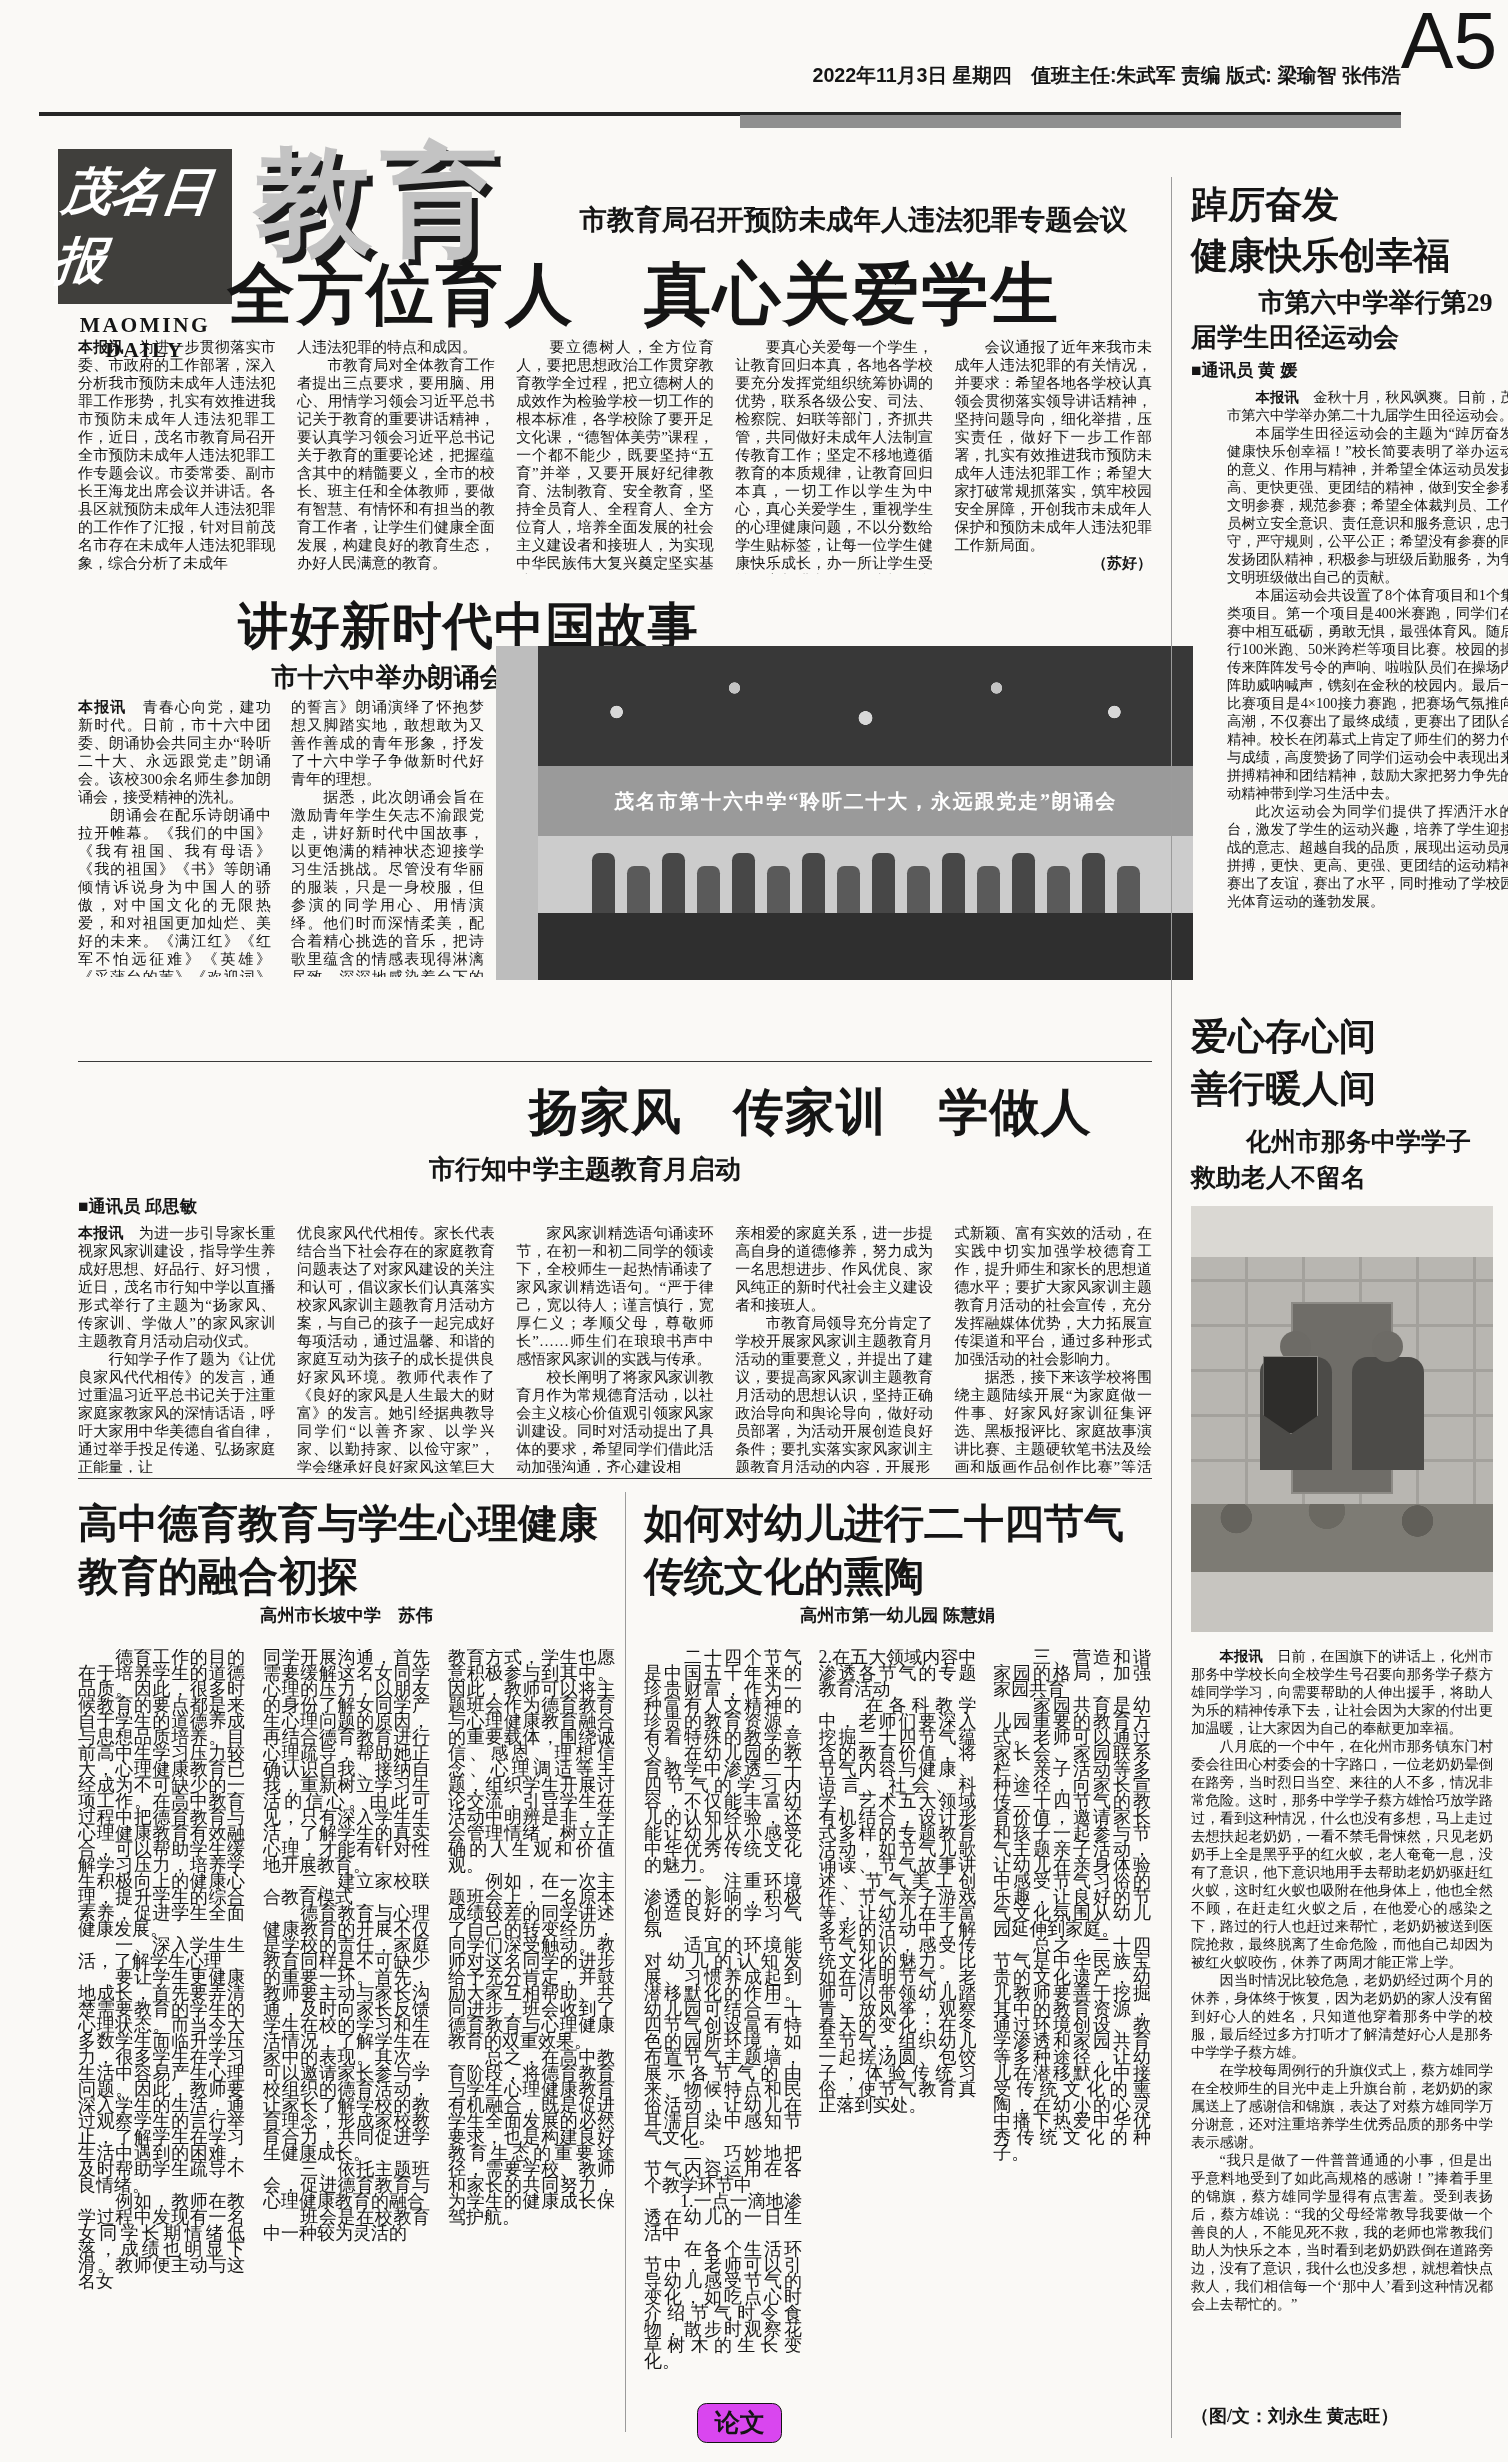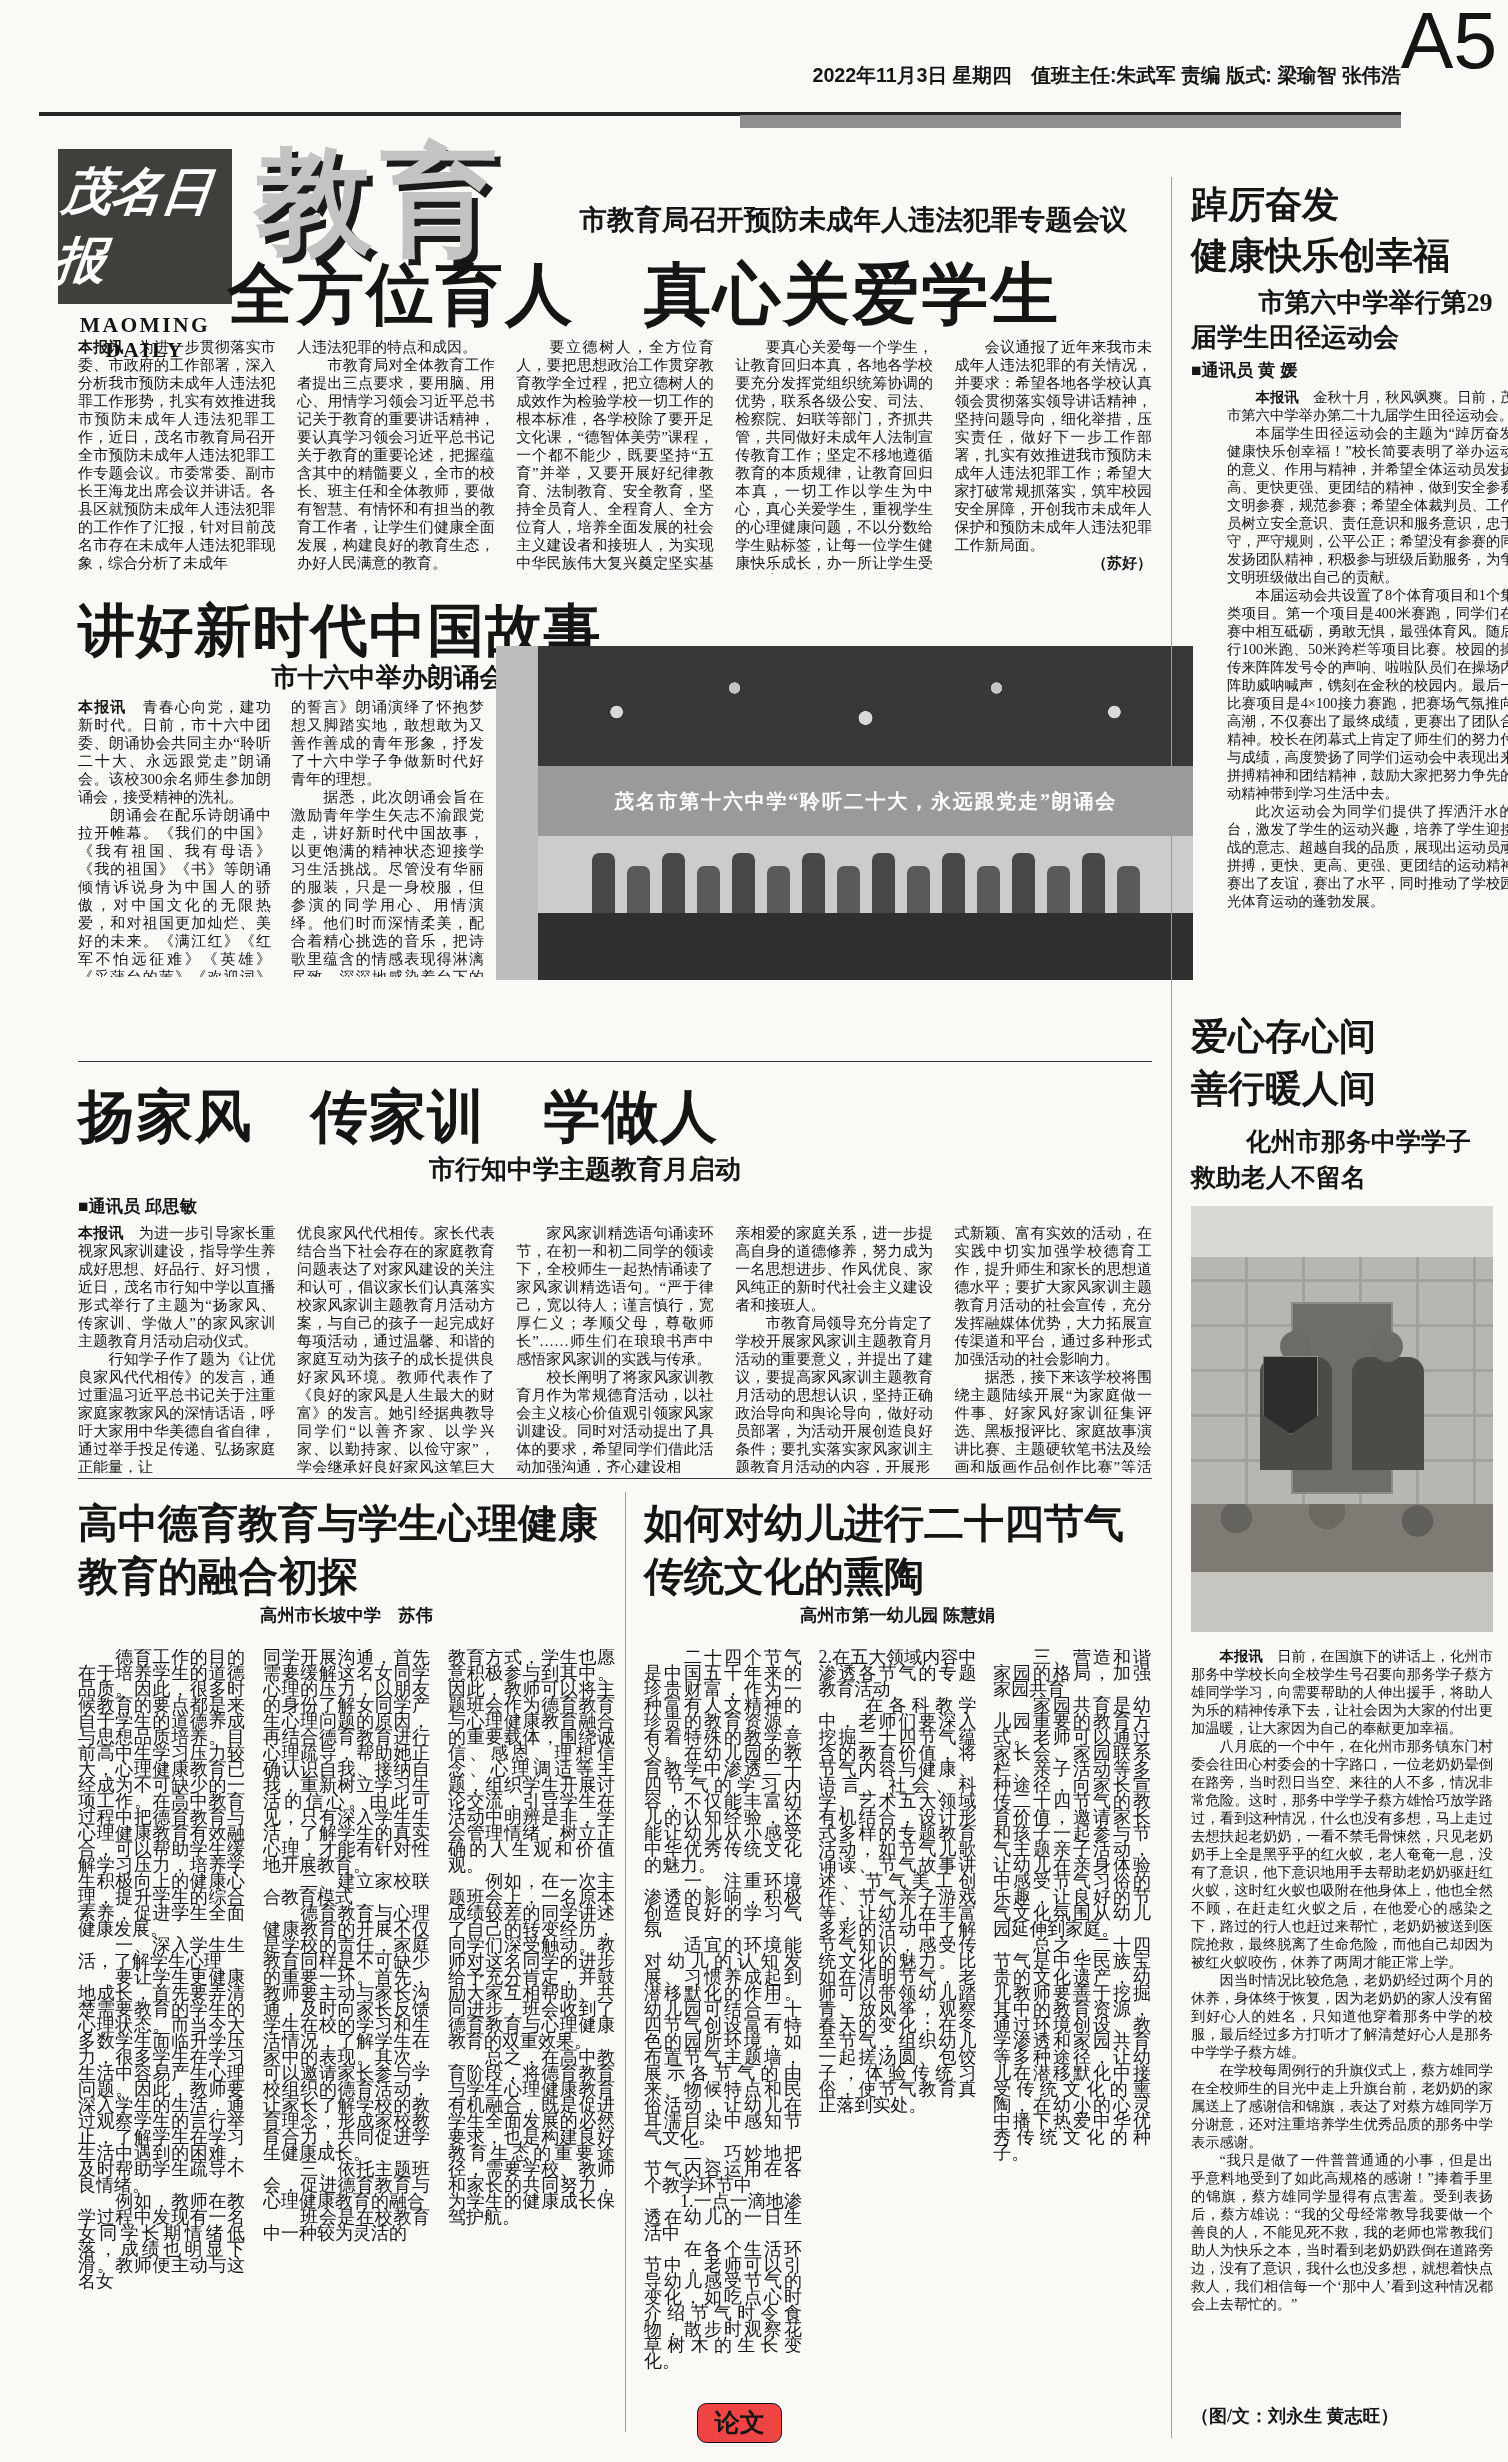--- a/index.html
+++ b/index.html
@@ -19,21 +19,21 @@
   .logo-cn{color:#fff;font-size:51px;font-weight:700;font-style:italic;letter-spacing:-1.2px;transform:skewX(-6deg);}
   .logo-en{position:absolute;left:58px;top:313px;width:174px;text-align:center;font-size:21.5px;letter-spacing:2.4px;font-weight:600;}
   .section-title{position:absolute;left:255px;top:143px;font-size:117px;font-weight:700;line-height:1;letter-spacing:8.4px;color:#c3c3c3;text-shadow:6px 6px 0 #1a1a1a;}
   
   .ncol{font-size:15px;line-height:18px;text-align:justify;overflow:hidden;white-space:pre-line;}
   .lead{font-weight:700;}
   .cols{position:absolute;display:flex;}
   .byline-right{display:block;text-align:right;font-weight:700;}
   .kicker{position:absolute;text-align:center;font-weight:700;font-size:27.4px;}
   .headline-xl{position:absolute;text-align:center;font-weight:700;font-size:67px;letter-spacing:2.4px;white-space:nowrap;}
-  .headline-l{position:absolute;text-align:left;font-weight:700;font-size:57px;letter-spacing:1.2px;white-space:nowrap;}
+  .headline-l{position:absolute;text-align:right;font-weight:700;font-size:50px;letter-spacing:1.2px;white-space:nowrap;}
   .subhead{position:absolute;text-align:center;font-weight:600;font-size:26px;white-space:nowrap;}
   .byline-sq{position:absolute;font-family:"Liberation Sans","DejaVu Sans",sans-serif;font-weight:700;font-size:17.3px;}
   .hrule{position:absolute;height:1.2px;background:#3a3a3a;}
   .vrule{position:absolute;width:0.6px;background:#9b9b9b;}
   
   .a1-kicker{left:555px;top:202px;width:597px;}
   .a1-headline{left:137px;top:249px;width:1014px;}
   .a1-cols{left:78px;top:338px;width:1074px;height:236px;gap:21.5px;}
   .a1-cols .ncol{flex:1 1 0;}
   
@@ -66,21 +66,21 @@
   .e-vrule{left:625px;top:1492px;height:940px;}
   .essay-title{position:absolute;font-weight:700;font-size:40px;line-height:1.32;white-space:pre-line;}
   .essay-author{position:absolute;text-align:center;font-family:"Liberation Sans","DejaVu Sans",sans-serif;font-weight:700;font-size:17.3px;}
   .e1-title{left:78px;top:1498px;width:537px;}
   .e1-author{left:78px;top:1603px;width:537px;}
   .e1-cols{left:78px;top:1649px;width:537px;height:785px;gap:18px;}
   .e2-title{left:644px;top:1498px;width:507px;}
   .e2-author{left:644px;top:1603px;width:507px;}
   .e2-cols{left:644px;top:1649px;width:507px;height:785px;gap:16.7px;}
   .essay-col{flex:1 1 0;font-size:18px;line-height:16px;text-align:justify;overflow:hidden;white-space:pre-line;}
-  .badge{position:absolute;left:697px;top:2403px;border:1.8px solid #141414;border-radius:9.5px;padding:2.4px 16.7px;font-size:25px;font-weight:700;background:#ef4444;}
+  .badge{position:absolute;left:697px;top:2403px;border:1.8px solid #141414;border-radius:9.5px;padding:2.4px 16.7px;font-size:25px;font-weight:700;background:#d946ef;}
   
   .sb-vrule{left:1171px;top:177px;height:2261px;}
   .sp-headline{position:absolute;left:1191px;top:179px;width:302px;font-weight:700;font-size:37px;line-height:1.38;white-space:pre-line;}
   .sp-subhead{position:absolute;left:1191px;top:285px;width:302px;font-weight:600;font-size:26px;line-height:1.35;text-indent:2.6em;}
   .sp-byline{left:1191px;top:358px;}
   .sp-body{position:absolute;left:1191px;top:388px;width:302px;height:606px;overflow:hidden;margin-left:36px;}
   .sp-body p, .kd-body p{margin:0;font-size:14.3px;line-height:18px;text-align:justify;text-indent:2em;}
   .kd-headline{position:absolute;left:1191px;top:1011px;width:302px;font-weight:700;font-size:37px;line-height:1.4;white-space:pre-line;}
   .kd-sub1{position:absolute;left:1191px;top:1125px;width:302px;font-weight:600;font-size:25px;padding-left:2.2em;box-sizing:border-box;}
   .kd-sub2{position:absolute;left:1191px;top:1161px;width:302px;font-weight:600;font-size:25px;}

